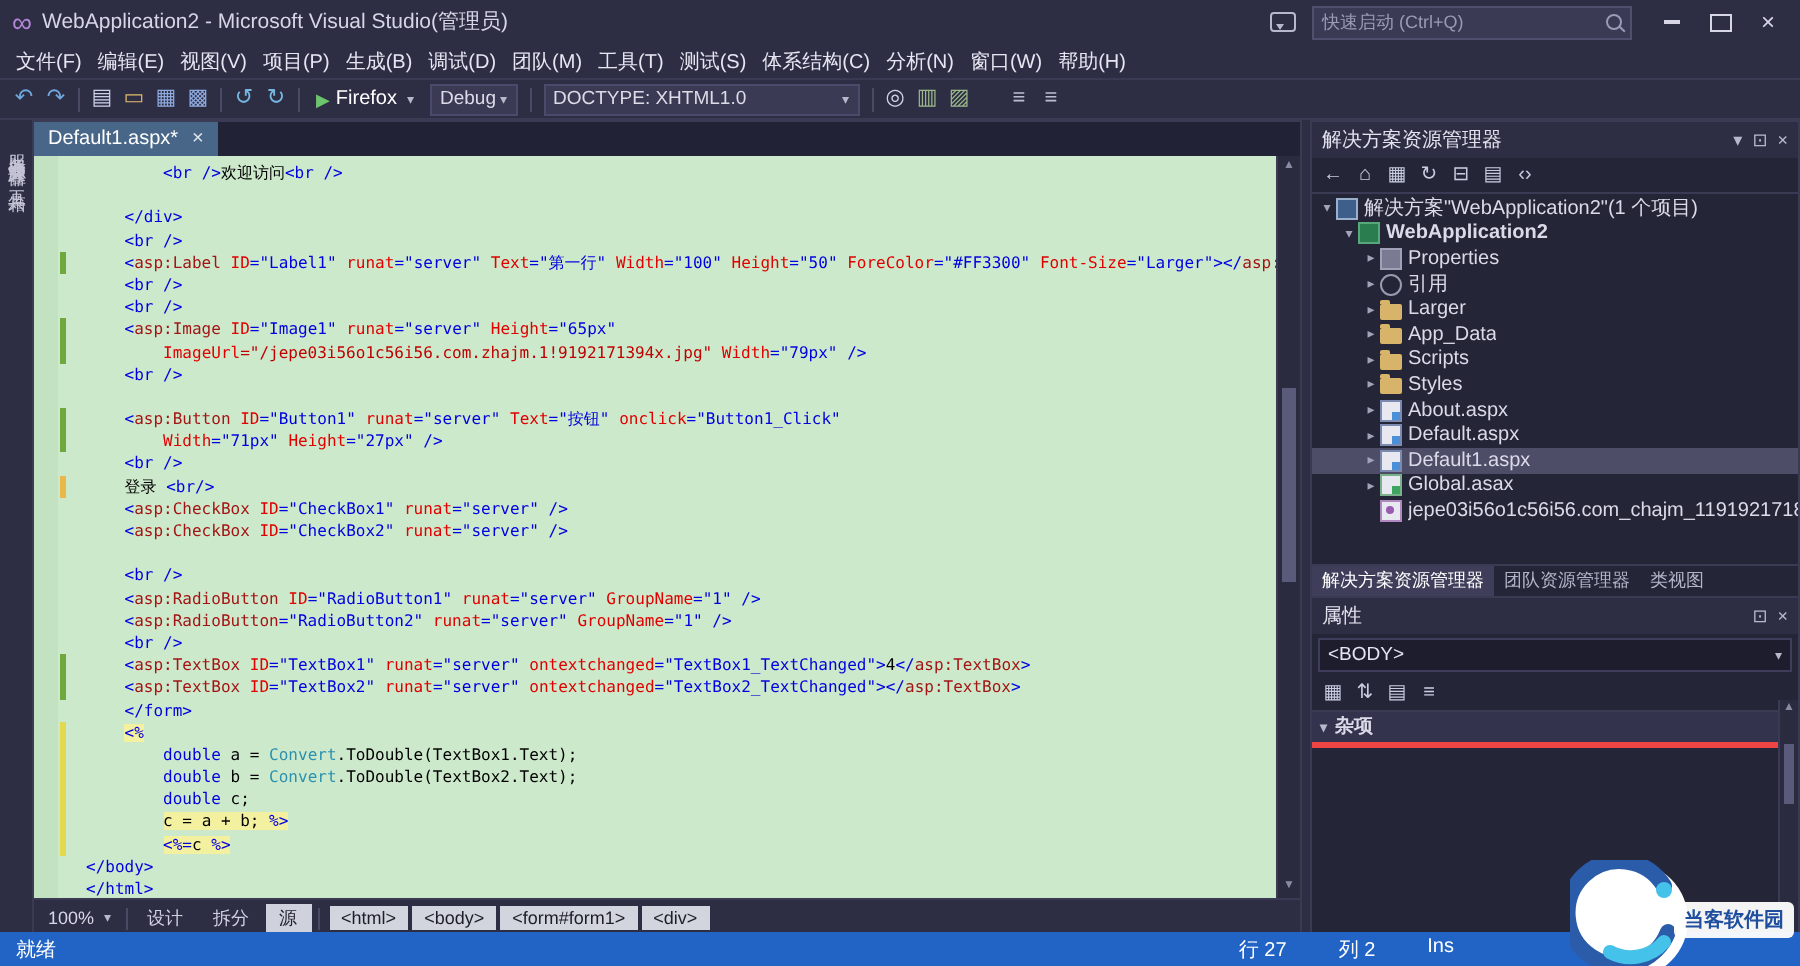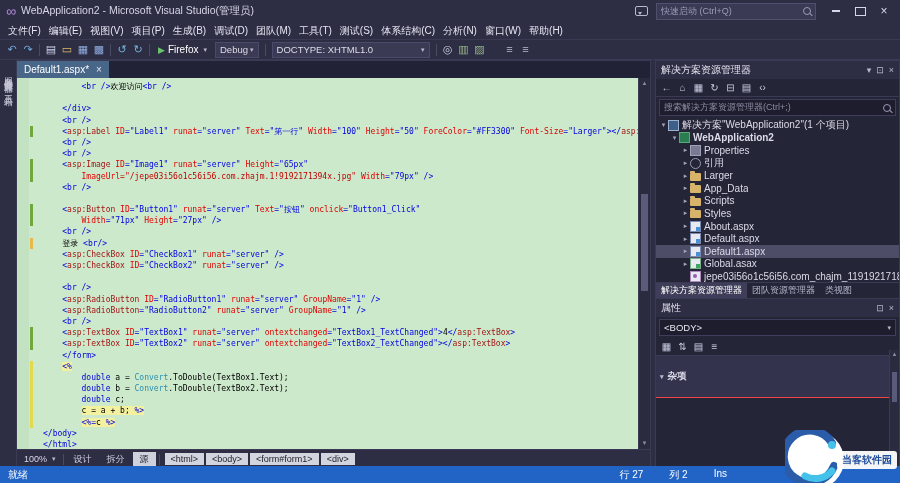--- a/index.html
+++ b/index.html
@@ -101,21 +101,21 @@
   .ti-image{background:#e8e8f0;border:1px solid #b088c0;}
   .ti-image::after{content:"";position:absolute;left:2px;top:2px;width:4px;height:4px;border-radius:50%;background:#9a5ab0;}
   .panel-tabs{height:15px;flex:0 0 15px;display:flex;border-top:1px solid #3a3a55;font-size:9px;align-items:center;}
   .panel-tab{padding:1px 5px;color:#b4b4c8;white-space:nowrap;}
   .panel-tab.active{background:#3e3e5a;color:#fff;}
 
   .props{height:168px;flex:0 0 168px;display:flex;flex-direction:column;border-top:1px solid #3a3a55;position:relative;}
   .selector{margin:2px 3px;height:15px;flex:0 0 15px;background:#1d1d2e;border:1px solid #3e3e5c;display:flex;align-items:center;padding:0 4px;font-size:9.5px;color:#e6e6f2;}
   .selector .caret{margin-left:auto;}
   .prop-grid{flex:1;min-height:0;overflow:hidden;font-size:9.5px;padding-right:9px;}
-  .prop-cat{background:#33334e;color:#dadae8;padding:14px 4px;display:flex;gap:4px;align-items:center;border-bottom:1px solid #ef4444;font-weight:bold;}
+  .prop-cat{background:#33334e;color:#dadae8;padding:1px 4px;display:flex;gap:4px;align-items:center;border-bottom:3px solid #ef4444;font-weight:bold;}
   .prop-cat .caret{margin-left:0;}
   .prop-row{display:flex;height:13px;border-bottom:1px solid #30304a;align-items:center;}
   .prop-name{width:45%;padding:0 4px 0 14px;color:#cfcfe0;border-right:1px solid #30304a;box-sizing:border-box;overflow:hidden;white-space:nowrap;}
   .prop-val{flex:1;}
   .props-scroll{position:absolute;top:51px;right:0;bottom:0;width:9px;background:#2b2b40;border-left:1px solid #3a3a55;display:flex;flex-direction:column;}
   .props-scroll .sb-arrow{height:9px;line-height:9px;}
   .sb-thumb2{position:absolute;top:22px;left:2px;right:2px;height:30px;background:#5a5a7a;}
 
   
   .statusbar{position:absolute;left:0;right:0;bottom:0;height:17px;background:#2264c6;display:flex;align-items:center;font-size:10px;color:#fff;padding:0 8px;}
@@ -296,24 +296,20 @@
       </div>
       <div class="se-toolbar">
           <span class="tb-icon">←</span>
           <span class="tb-icon">⌂</span>
           <span class="tb-icon">▦</span>
           <span class="tb-icon">↻</span>
           <span class="tb-icon">⊟</span>
           <span class="tb-icon">▤</span>
           <span class="tb-icon">‹›</span>
         </div>
-      <div class="search-box">
-        <span>搜索解决方案资源管理器(Ctrl+;)</span>
-        <span class="mag"></span>
-      </div>
       <div class="tree">
           <div class="tree-row" style="padding-left: 3px;">
             <span class="chev">▾</span>
             <span class="ti ti-solution"></span>
             <span class="tlabel">解决方案"WebApplication2"(1 个项目)</span>
           </div>
           <div class="tree-row" style="padding-left: 14px;">
             <span class="chev">▾</span>
             <span class="ti ti-project"></span>
             <span class="tlabel b">WebApplication2</span>

